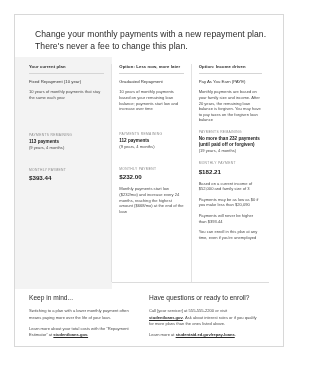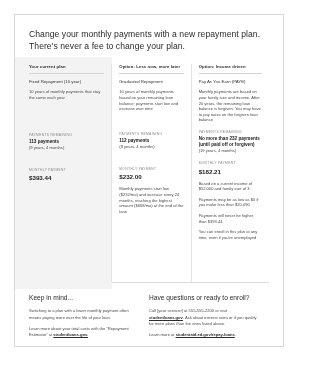--- a/index.html
+++ b/index.html
@@ -11,21 +11,21 @@
   }
   #card {
     position: absolute;
     left: 14px; top: 14px;
     width: 270px; height: 333px;
     background: #ffffff;
     border: 1px solid #d8d8d8;
     overflow: hidden;
   }
   #headline {
-    margin: 13px 14px 0 14px;
+    margin: 13px 14px 0 20px;
     font-size: 8.6px;
     line-height: 12.2px;
     color: #2b2b2b;
     letter-spacing: 0.05px;
   }
   #headline .ln { display: block; white-space: nowrap; }
 
   
   #table {
     margin: 12px 14px 0 14px;
@@ -139,21 +139,21 @@
     text-decoration: underline;
   }
 </style>
 </head>
 <body>
 
 <div id="card">
 
   <div id="headline">
     <span class="ln">Change your monthly payments with a new repayment plan.</span>
-    <span class="ln">There's never a fee to change your plan.</span>
+    <span class="ln">There's never a fee to change this plan.</span>
   </div>
 
   <div id="table">
 
     <div class="col c1">
       <div class="shade"></div>
       <div class="inner">
         <div class="colhead">Your current plan</div>
         <div class="planname">Fixed Repayment (10 year)</div>
         <div class="desc">10 years of monthly payments that stay the same each year</div>

